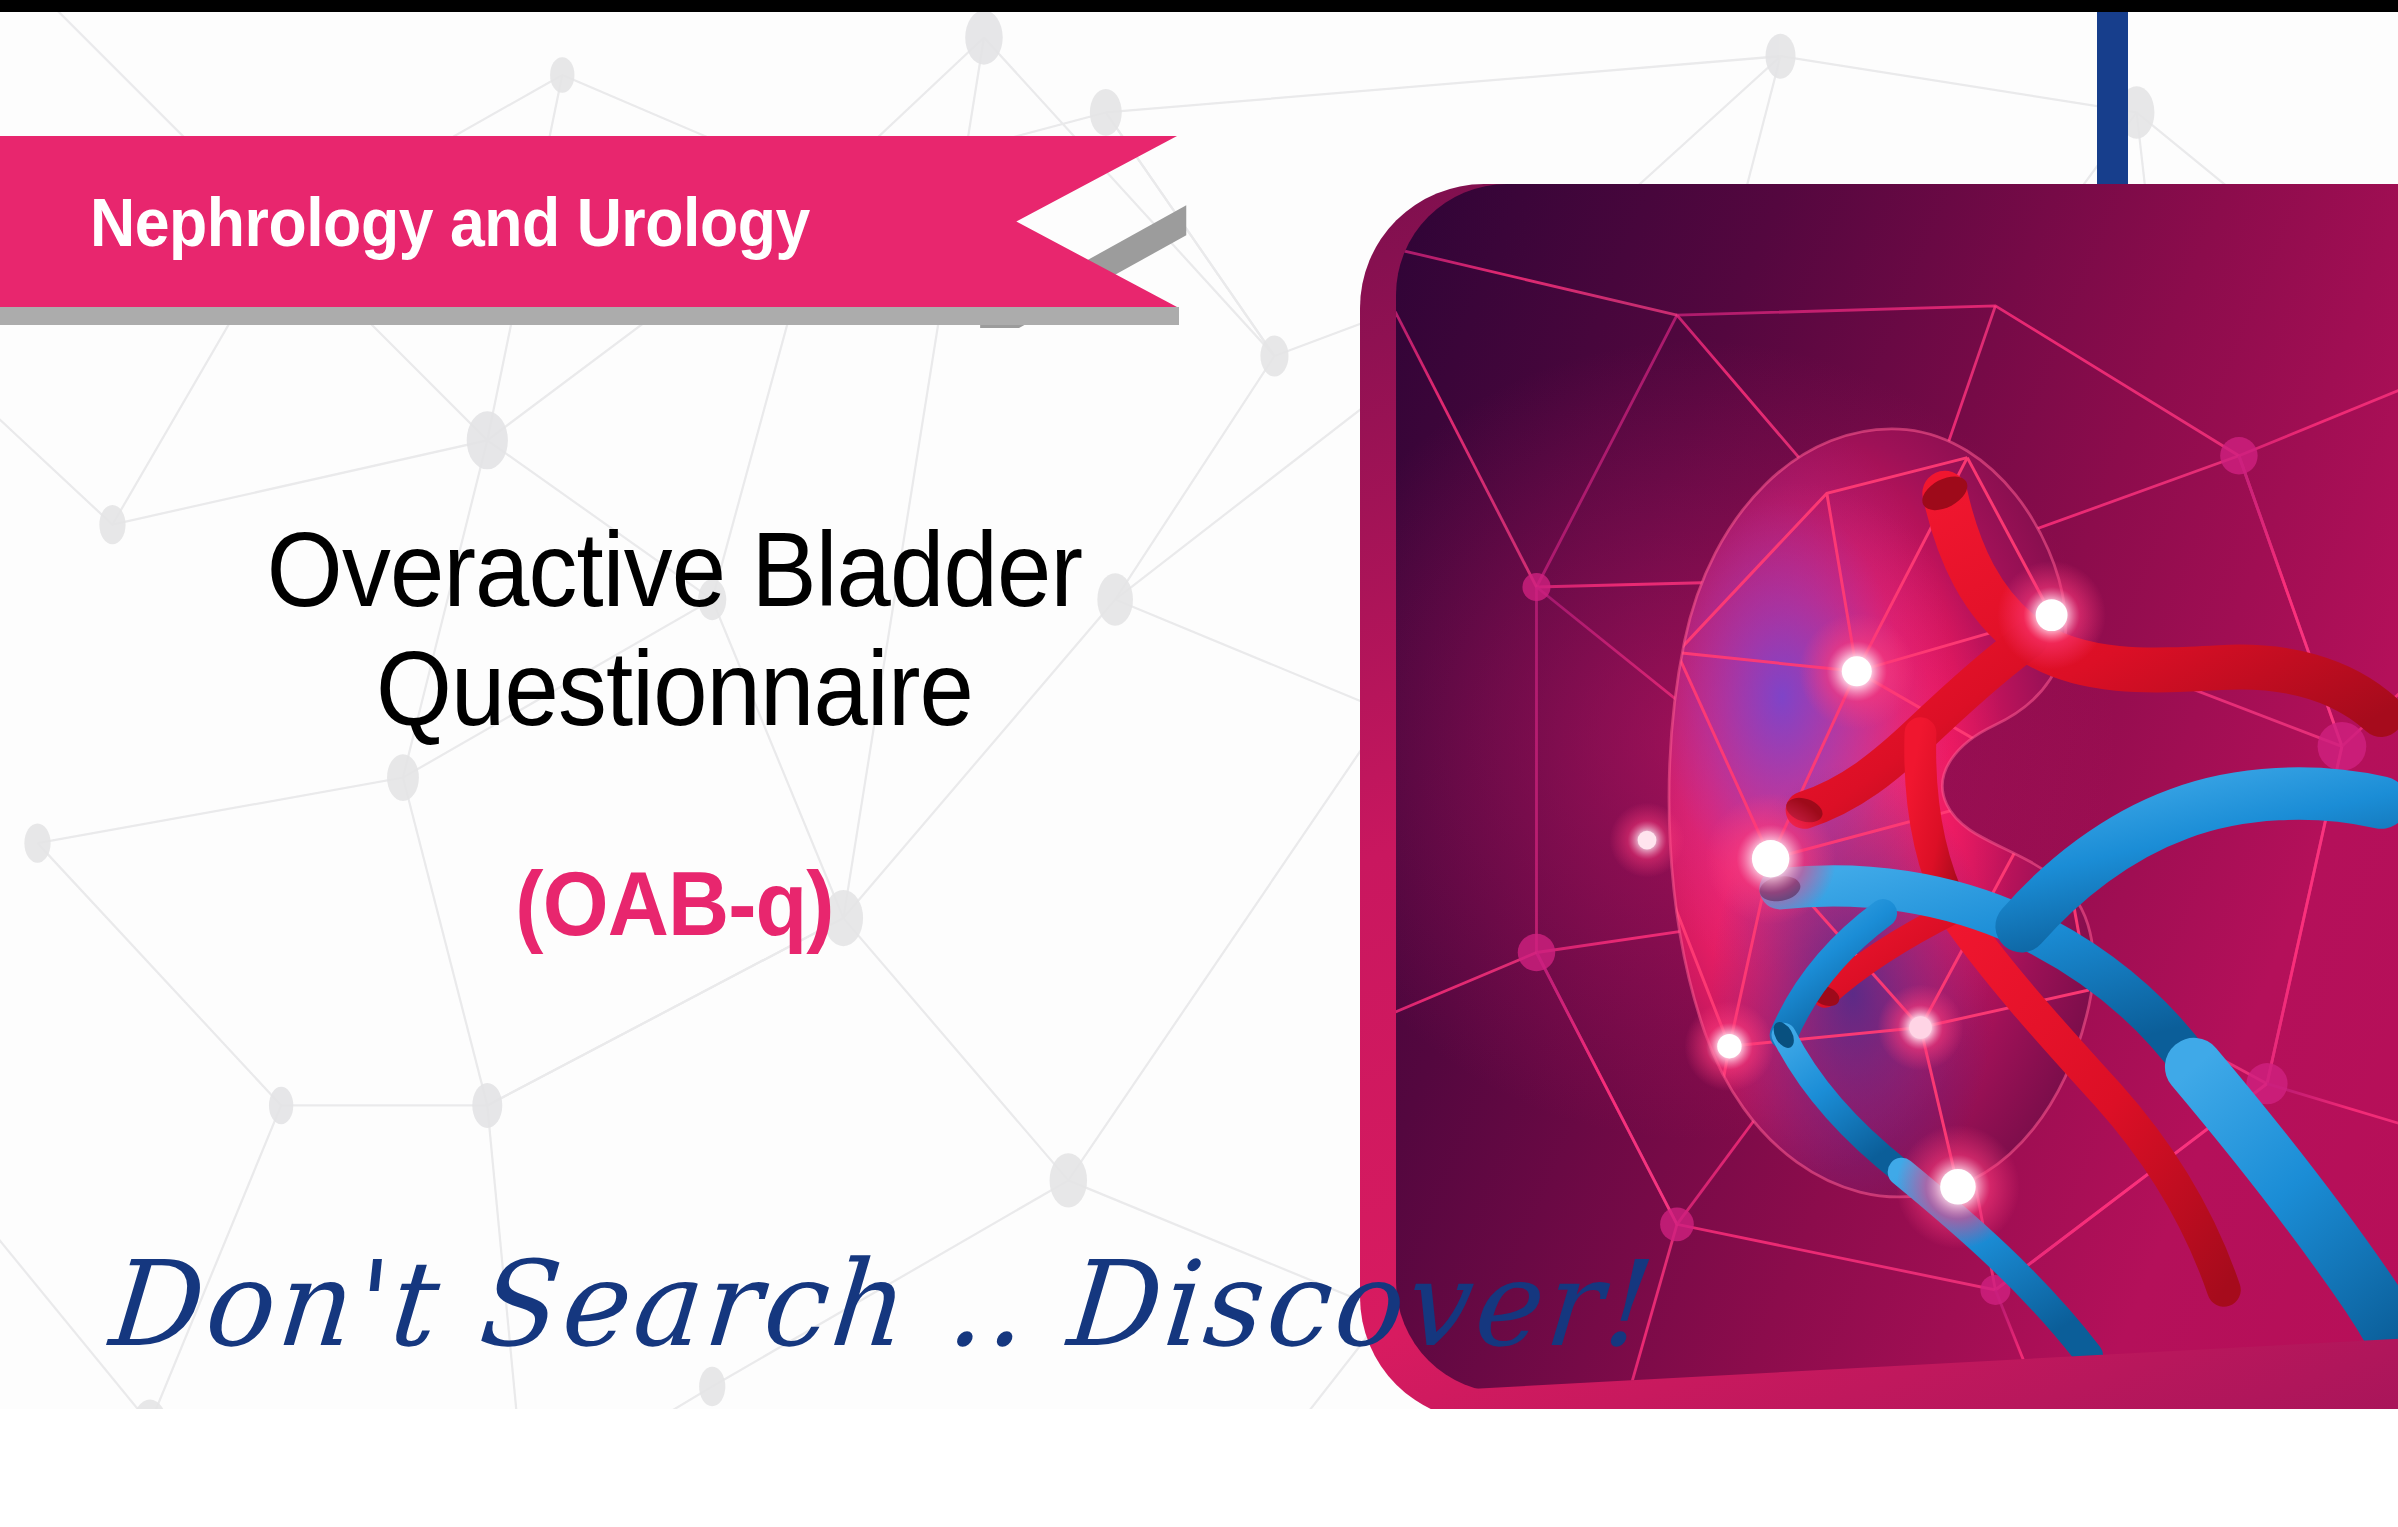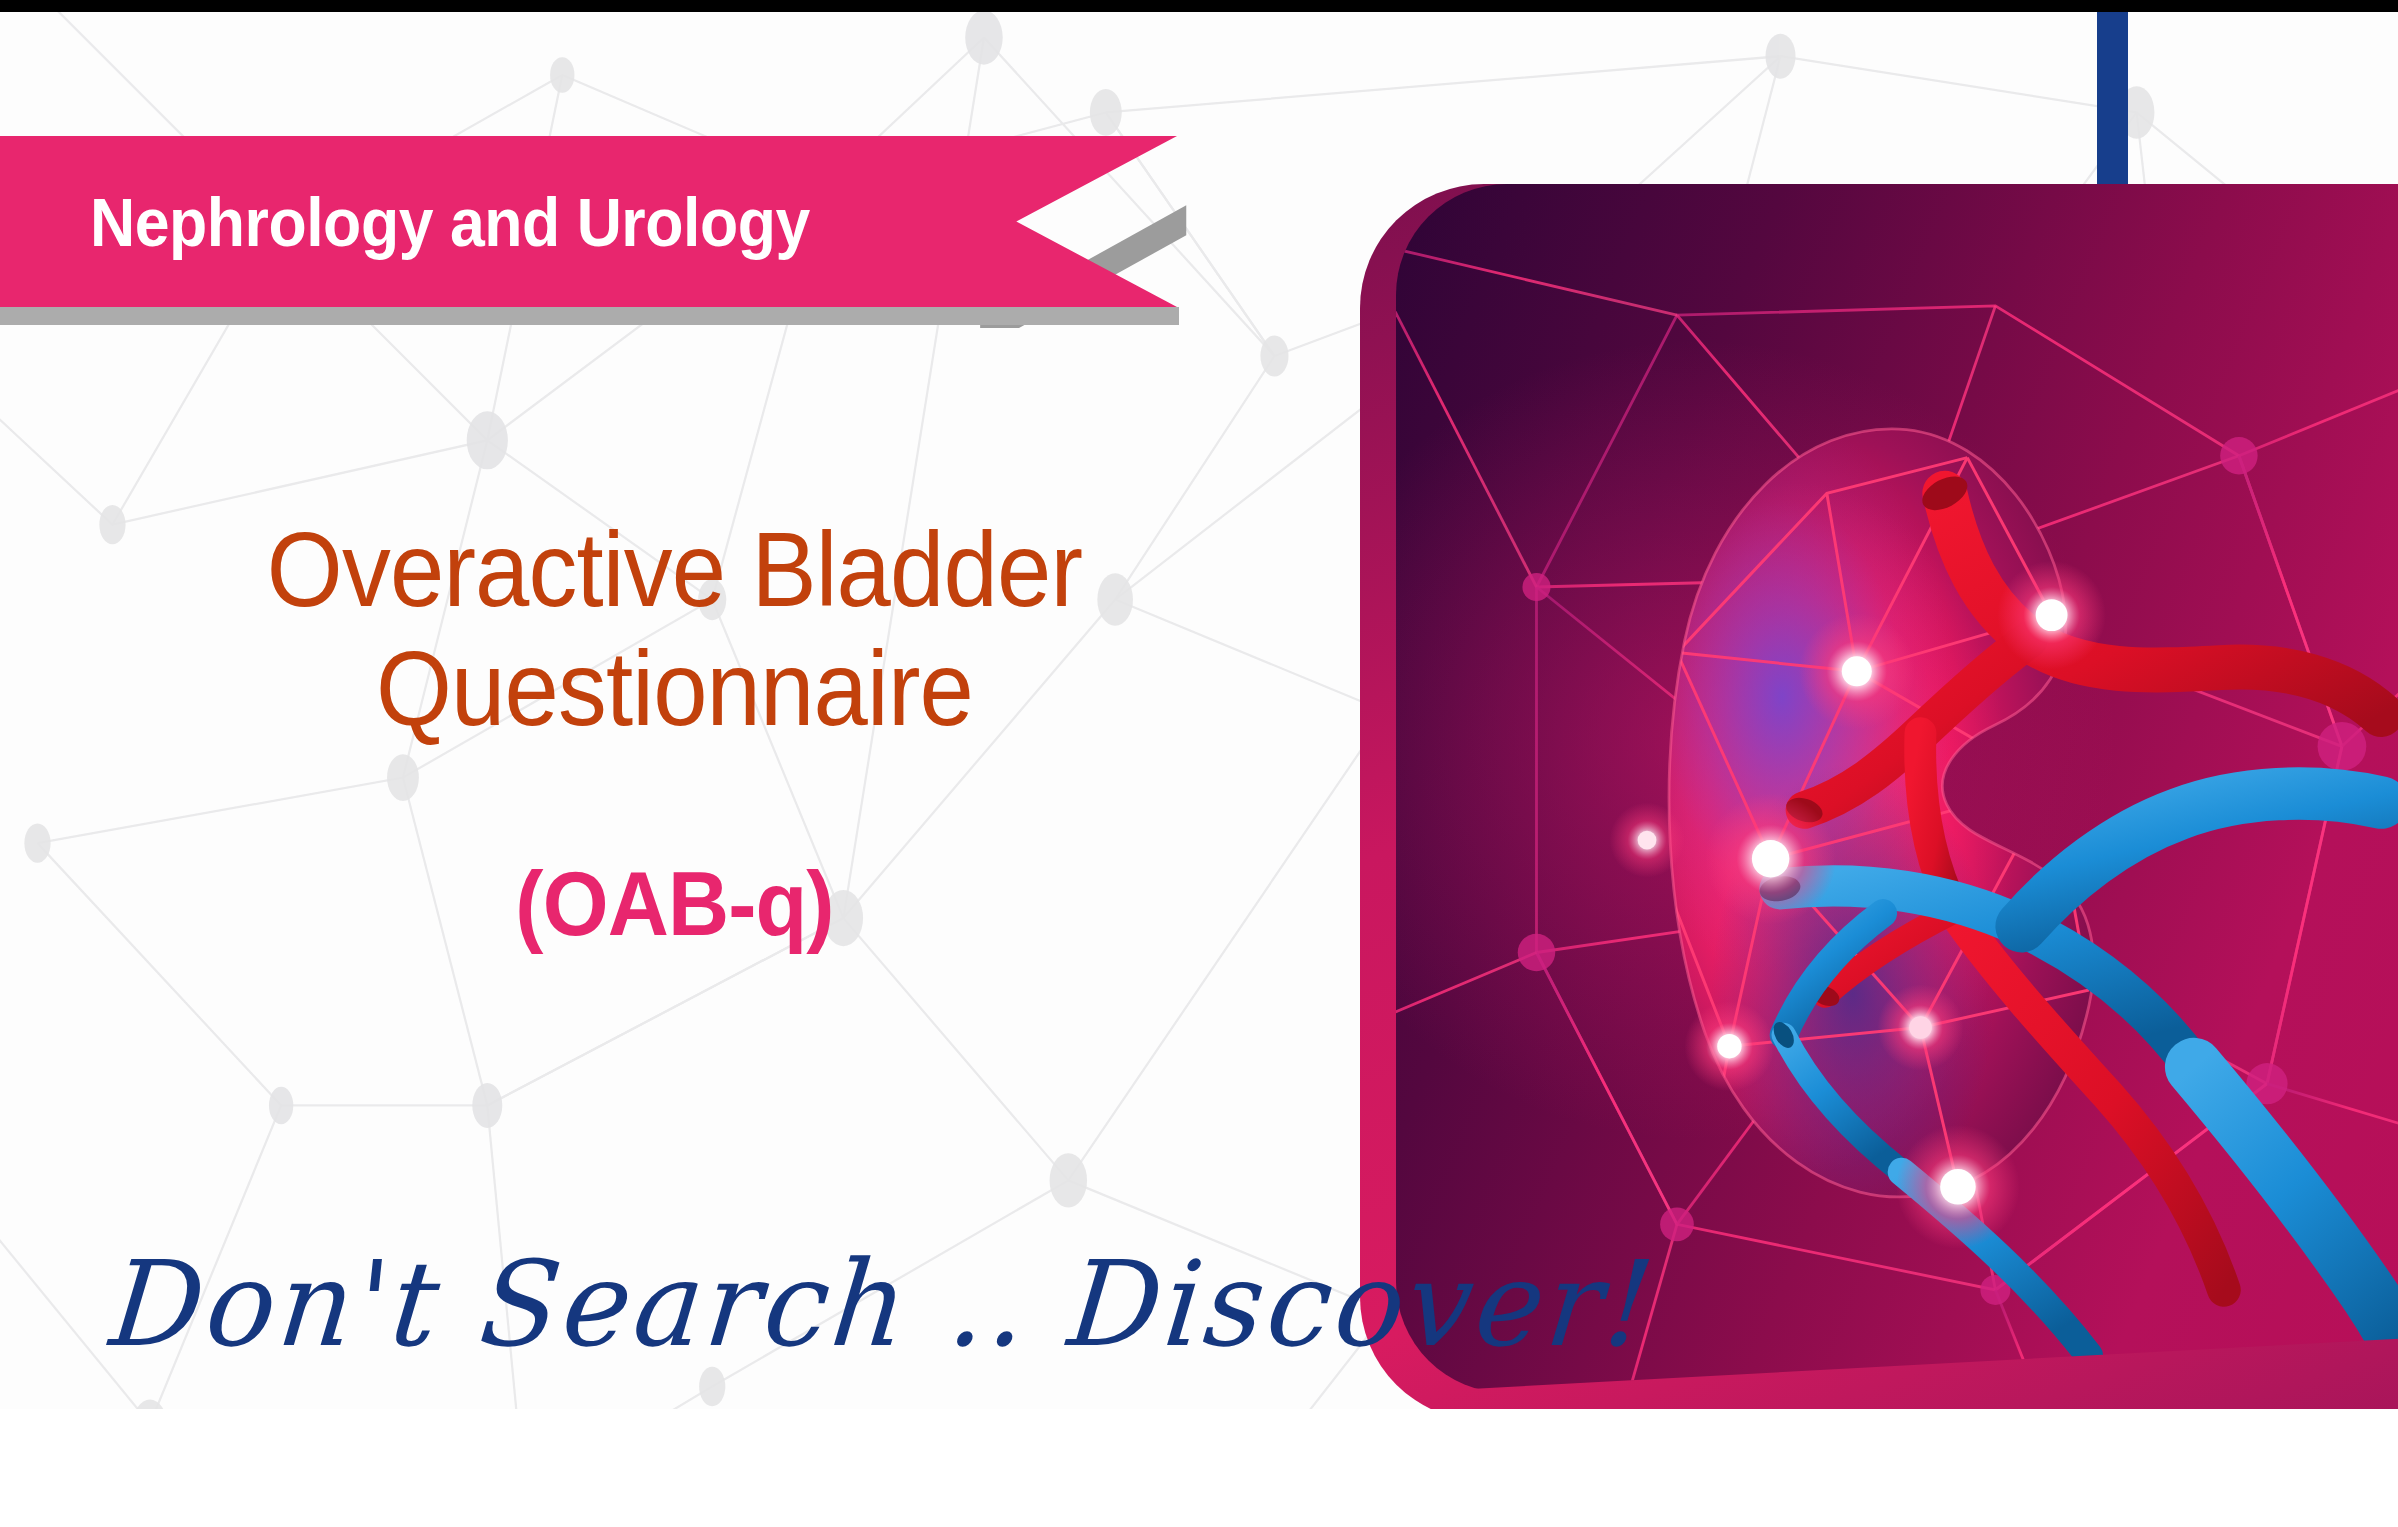--- a/index.html
+++ b/index.html
@@ -81,21 +81,21 @@
     transform-origin:left center;
     white-space:nowrap;
   }
 
   
   .headline {
     position:absolute;
     left:56px; top:511px;
     width:1237px;
     text-align:center;
-    color:#c2410c;
+    color:#000000;
     font-family:"Liberation Sans", sans-serif;
     font-size:105px;
     line-height:1.13;
     font-weight:400;
     letter-spacing:-0.9px;
     z-index:15;
   }
   .headline .ln { display:block; transform:scaleX(0.93); }
 
   .acronym {

